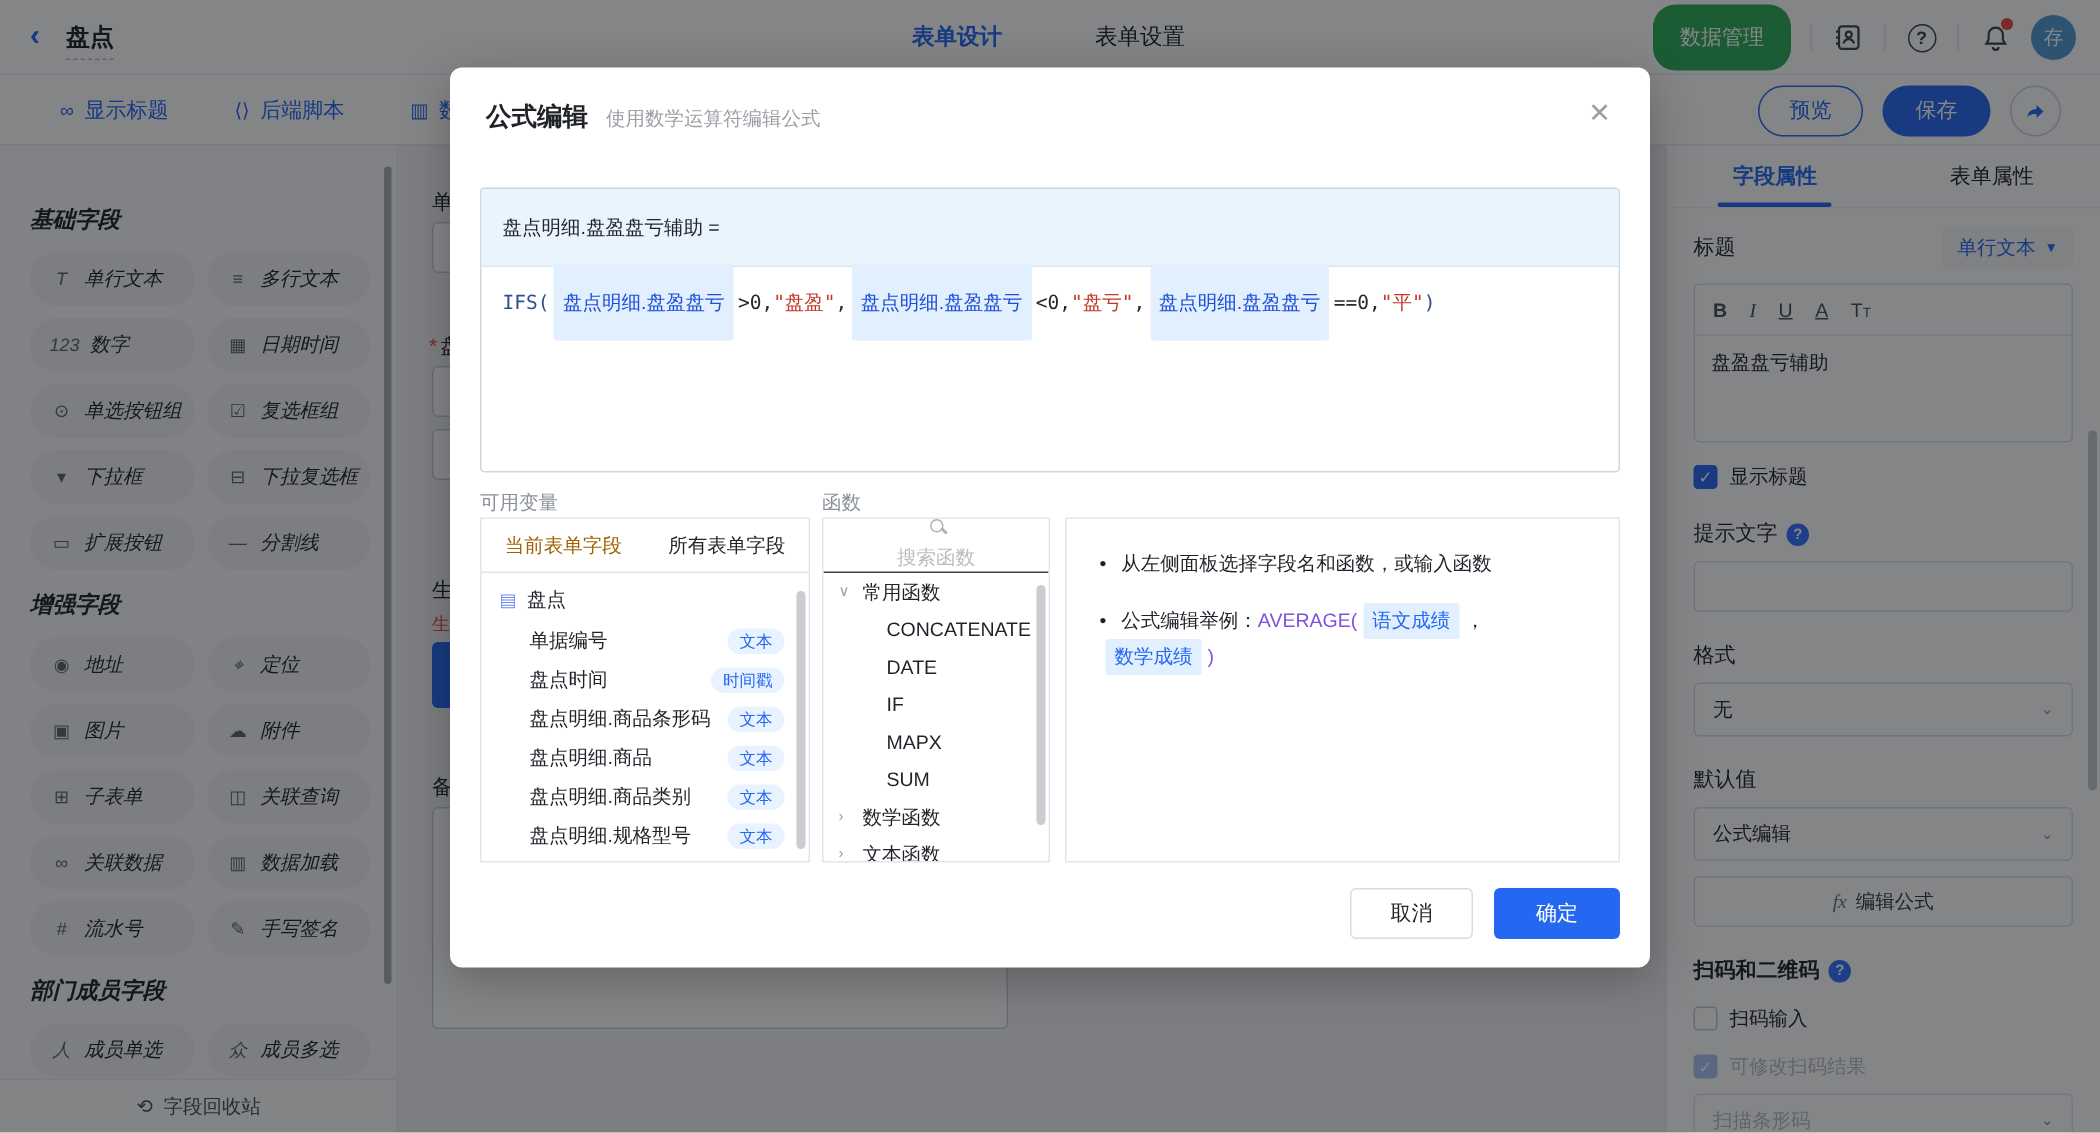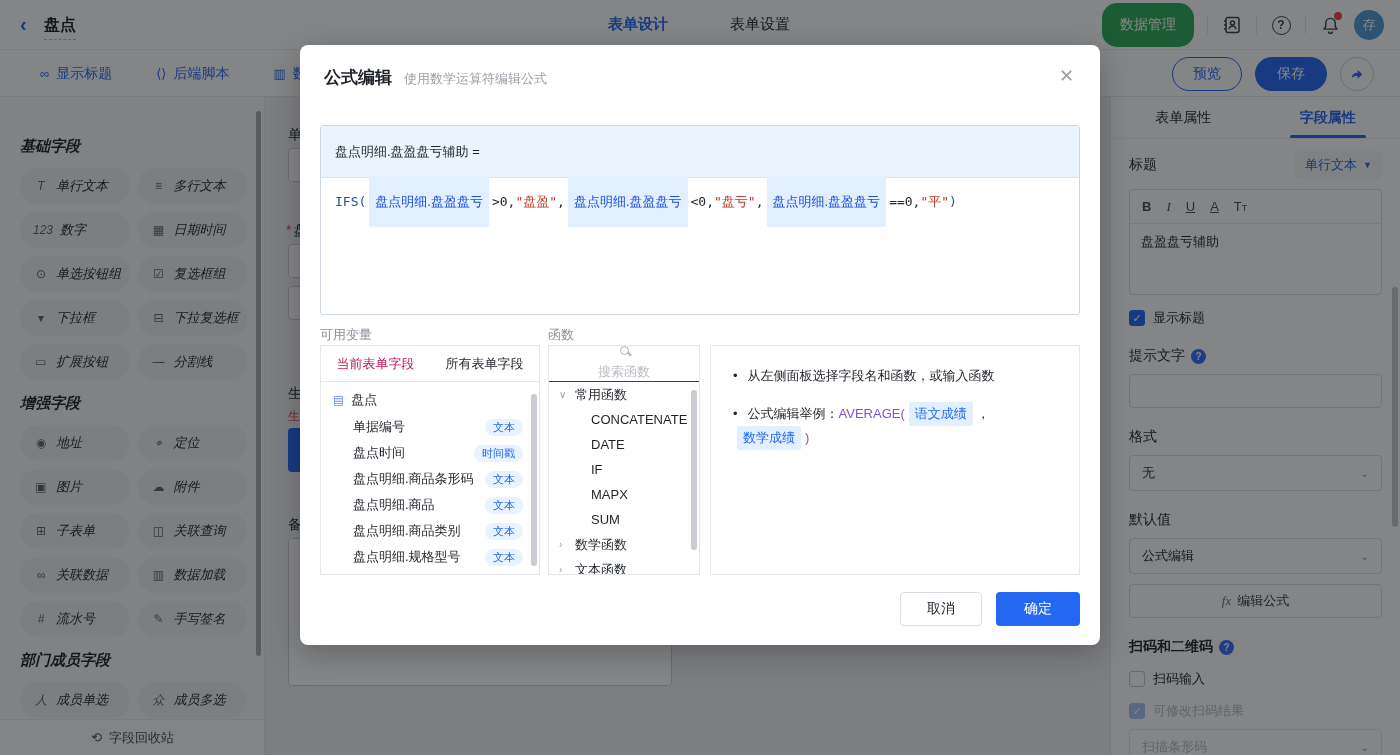--- a/index.html
+++ b/index.html
@@ -101,21 +101,21 @@
   .f-body .fn { color:#30508c; }
   .f-body .op { color:#24292f; }
   .f-body .str { color:#c0392b; }
   .f-body .field { background:#e1efff; color:#1d4ed8; border-radius:2px; padding:18px 6px; margin:0 3px; font-family:"Liberation Sans","DejaVu Sans",sans-serif; cursor:pointer; }
 
   .col-label { position:absolute; top:281px; font-size:13px; color:#8a9099; }
   .panel-box { position:absolute; top:300px; height:230px; border:1px solid #e5e6eb; background:#fff; overflow:hidden; }
   .vars-box { left:20px; width:220px; }
   .vars-tabs { height:36px; border-bottom:1px solid #e5e6eb; display:flex; }
   .vars-tab { flex:1; display:flex; align-items:center; justify-content:center; font-size:13px; cursor:pointer; }
-  .vars-tab.active { color:#be185d; }
+  .vars-tab.active { color:#a16207; }
   .tree-root { height:28px; display:flex; align-items:center; gap:7px; padding-left:12px; font-size:13px; margin-top:4px; }
   .tree-root .g { color:#6d8df7; font-size:12px; }
   .var-row { height:26px; display:flex; align-items:center; justify-content:space-between; padding:0 16px 0 32px; cursor:pointer; }
   .var-name { font-size:13px; }
   .badge { background:#e8f3ff; color:#2468f2; font-size:11px; border-radius:9px; padding:1px 8px; white-space:nowrap; }
   .v-thumb { position:absolute; right:2px; top:48px; width:6px; height:172px; border-radius:3px; background:#c9ccd1; }
 
   .fns-box { left:248px; width:152px; }
   .fn-search { height:36px; border-bottom:1px solid #404040; display:flex; align-items:center; gap:8px; padding:0 10px;flex-direction:column; }
   .mag { width:9px; height:9px; border:1.6px solid #aeb2b8; border-radius:50%; position:relative; flex:0 0 auto; }
@@ -324,22 +324,22 @@
     <div class="cv-box" style="left:288px; top:286px; width:384px; height:34px;"></div>
     <span class="canvas-frag cv-label" style="left:288px; top:385px;">生</span>
     <span class="canvas-frag cv-hint" style="left:288px; top:408px;">生</span>
     <div class="cv-btn" style="left:288px; top:428px; width:140px; height:44px;"></div>
     <span class="canvas-frag cv-label" style="left:288px; top:516px;">备</span>
     <div class="cv-box" style="left:288px; top:538px; width:384px; height:148px;"></div>
   </div>
 
   <div class="rpanel">
     <div class="rp-tabs">
+      <div class="rp-tab active">字段属性</div>
       <div class="rp-tab">表单属性</div>
-      <div class="rp-tab active">字段属性</div>
     </div>
     <div class="rp-body">
       <div class="rp-row">
         <span class="rp-label">标题</span>
         <span class="rp-type-select">
             <span>单行文本</span>
             <span class="car">▼</span>
           </span>
       </div>
       <div class="rt-editor">

